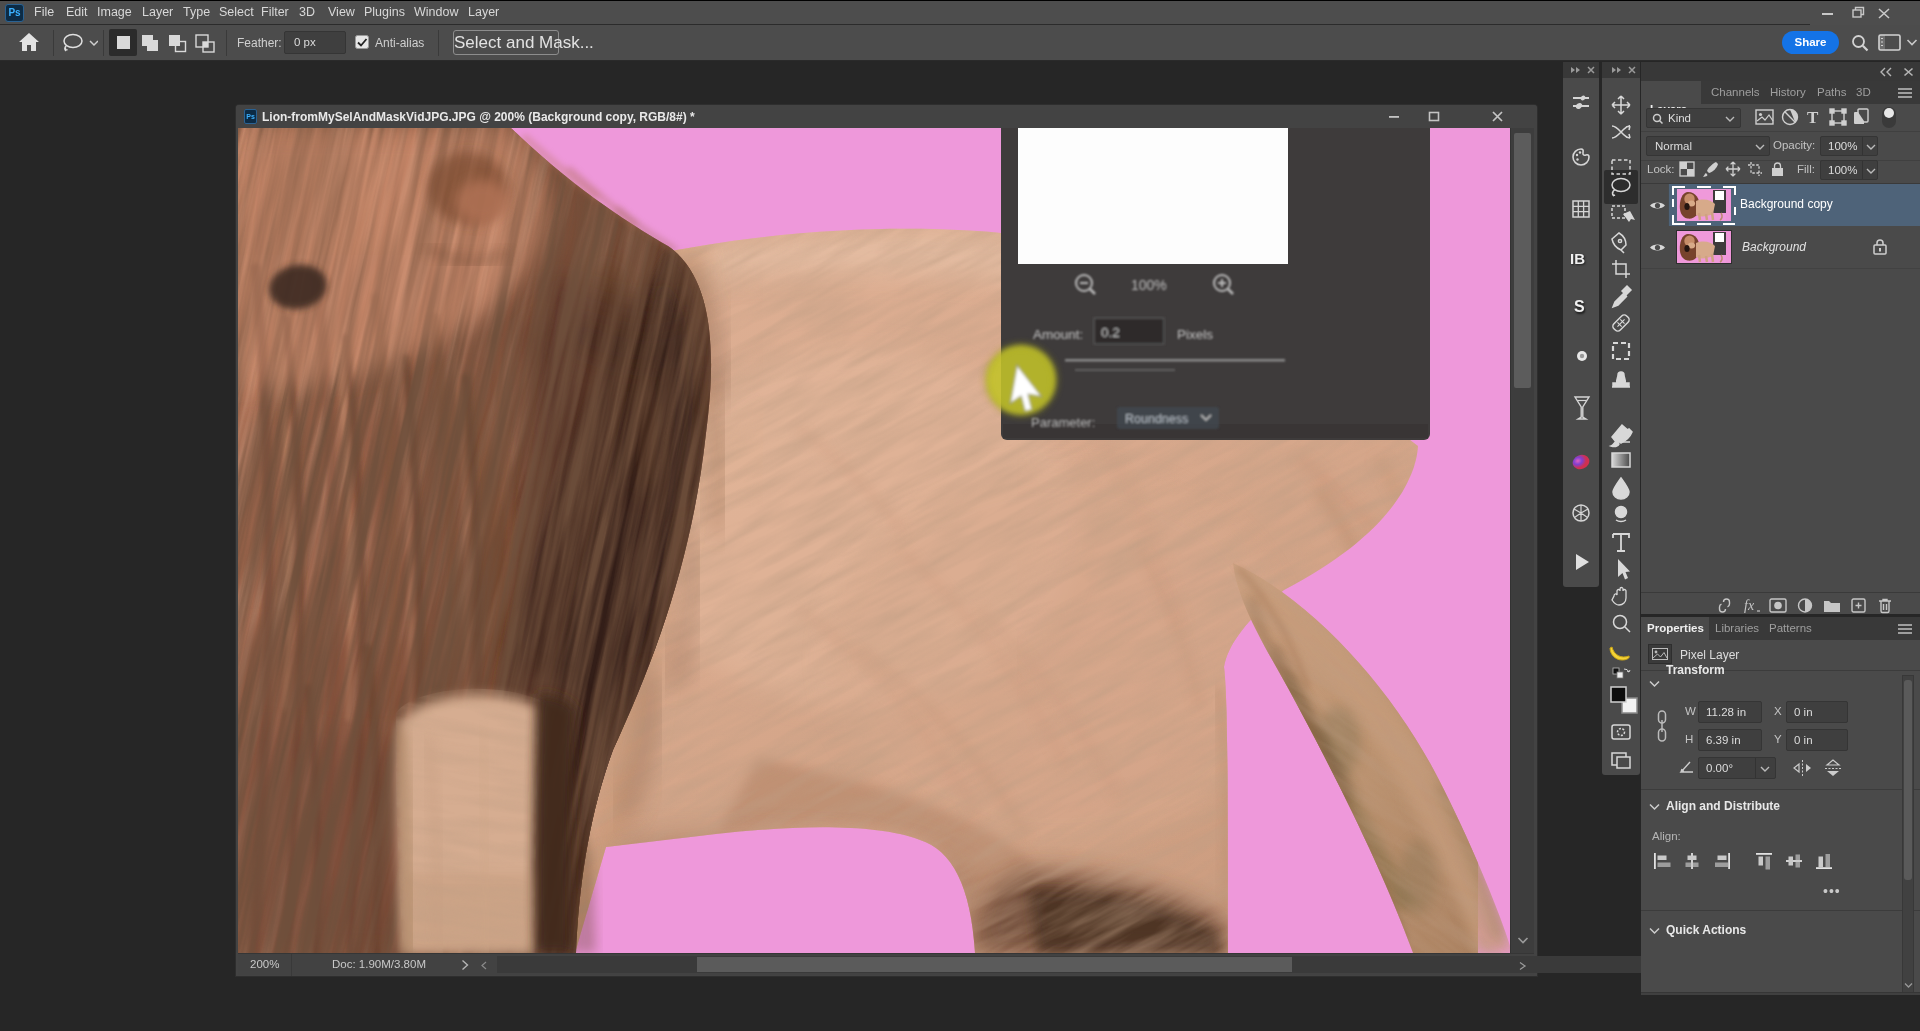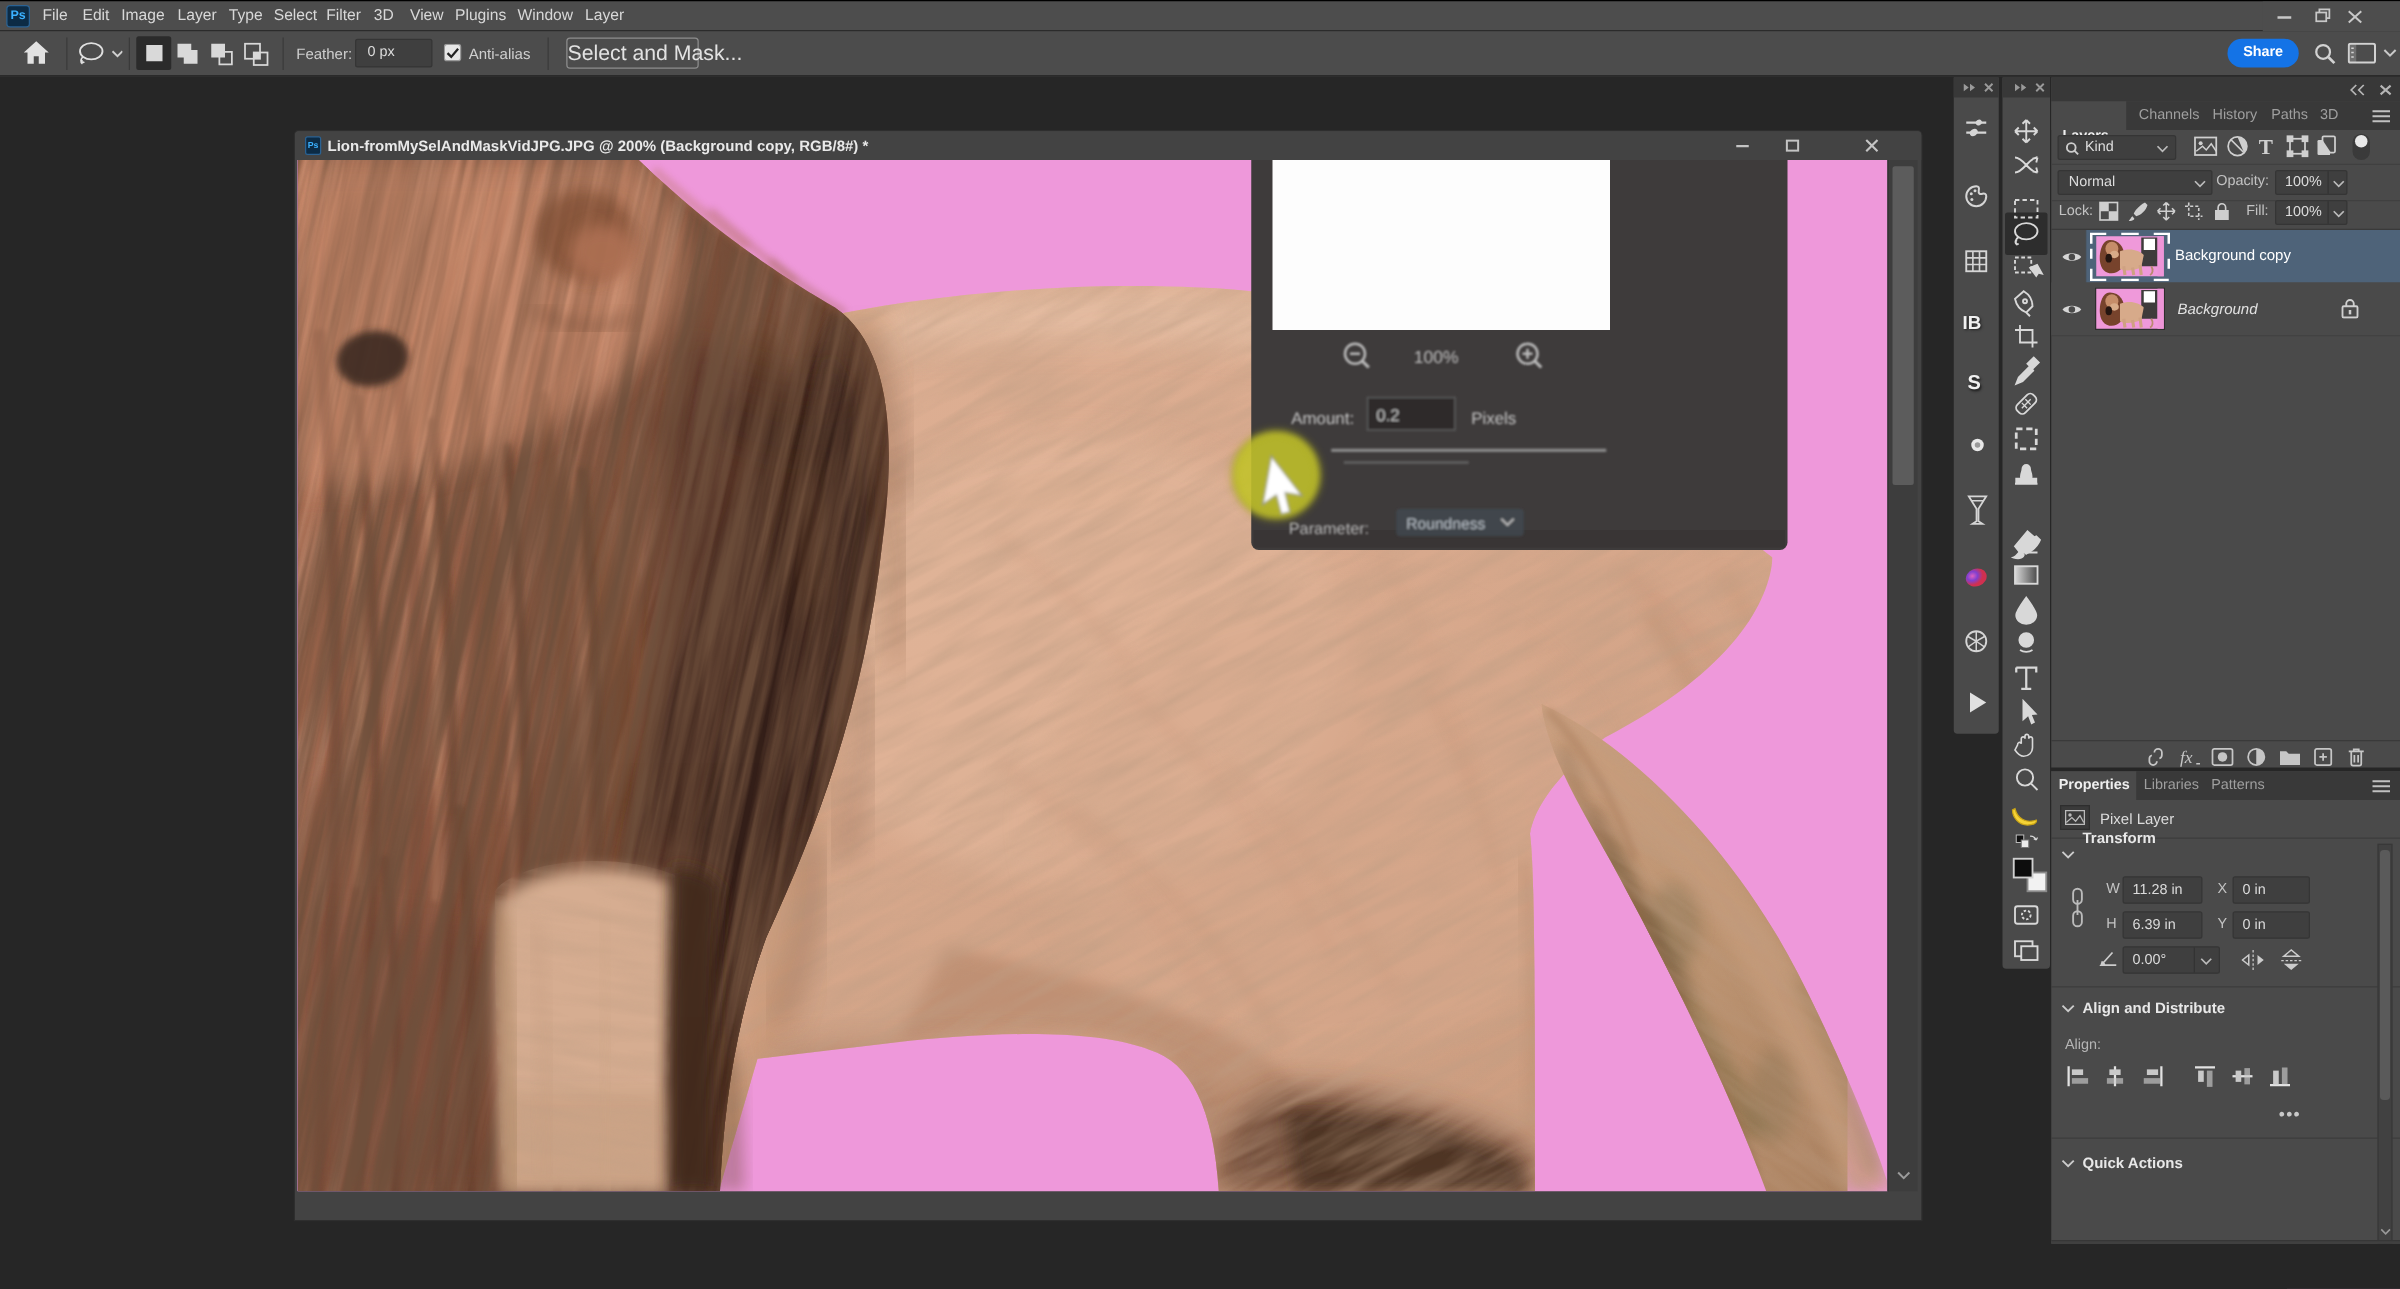--- a/index.html
+++ b/index.html
@@ -352,20 +352,37 @@
       </g>
       </g>
     </svg>
   </div>
   <div id="vscroll">
     <div id="vthumb"></div>
     <svg class="icon" style="left:6px;top:808px;" width="12" height="9" viewBox="0 0 12 9">
       <path d="M1.5 2 l4.5 4.5 L10.5 2" stroke="#9a9a9a" stroke-width="1.6" fill="none"></path>
     </svg>
   </div>
+  <div id="statusbar">
+    <div class="stext" style="left:12px;">200%</div>
+    <div class="abs" style="left:53px;top:0;width:1px;height:22px;background:#393939;"></div>
+    <div class="stext" style="left:94px;">Doc: 1.90M/3.80M</div>
+    <svg class="icon" style="left:222px;top:5px;" width="10" height="12" viewBox="0 0 10 12">
+        <path d="M2.5 1.5 l5 4.5 -5 4.5" stroke="#b5b5b5" stroke-width="1.4" fill="none"></path>
+      </svg>
+    <svg class="icon" style="left:242px;top:7px;" width="8" height="9" viewBox="0 0 8 9">
+        <path d="M6 1 L2 4.5 6 8" stroke="#8a8a8a" stroke-width="1.2" fill="none"></path>
+      </svg>
+    <div id="hstrack">
+        <div id="hsthumb"></div>
+      </div>
+    <svg class="icon" style="left:1280px;top:7px;" width="9" height="10" viewBox="0 0 9 10">
+        <path d="M2 1.5 l5 3.5 -5 3.5" stroke="#9a9a9a" stroke-width="1.3" fill="none"></path>
+      </svg>
+  </div>
 </div>
 
 <div class="abs panel" id="pluginbar">
   <div class="phead"></div>
   <svg class="icon" style="left:0;top:0;" width="36" height="16" viewBox="0 0 36 16">
     <path d="M8 8 l4 -3 v6 Z M13 8 l4 -3 v6 Z" fill="#9a9a9a" transform="rotate(180 12.5 8)"></path>
     <path d="M25 5 l6 6 M31 5 l-6 6" stroke="#9a9a9a" stroke-width="1.5"></path>
   </svg>
   <svg class="icon" style="left:8px;top:30px;" width="20" height="20" viewBox="0 0 20 20">
     <path d="M2 6 h9 M13 6 h5 M2 14 h4 M10 14 h8" stroke="#d5d5d5" stroke-width="1.8"></path>

